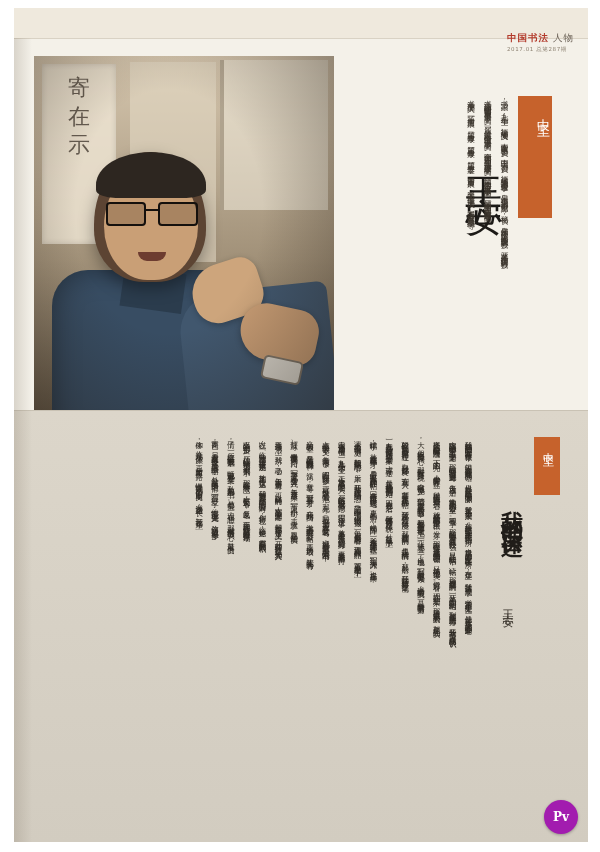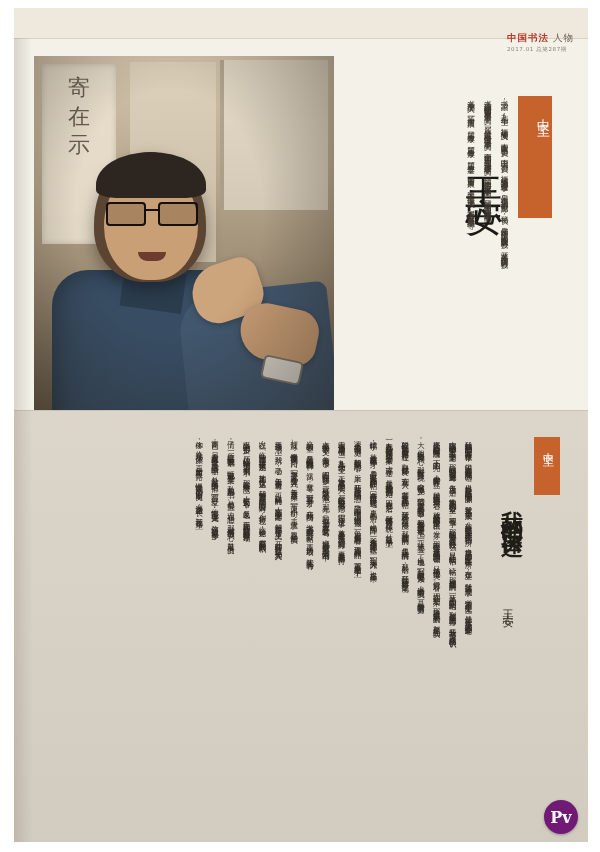--- a/index.html
+++ b/index.html
@@ -313,23 +313,23 @@
     position: absolute;
     right: 22px; bottom: 18px;
     display: flex;
     align-items: center;
     gap: 6px;
     z-index: 50;
   }
   .wm-logo {
     width: 34px; height: 34px;
     border-radius: 50%;
-    background: #701a75;
+    background: #a21caf;
     color: #fff;
-    font-size: 16px;
+    font-size: 12px;
     font-weight: bold;
     display: flex; align-items: center; justify-content: center;
     font-family: "DejaVu Serif","Liberation Serif",serif;
     box-shadow: 0 1px 3px rgba(0,0,0,0.3);
   }
   .wm-text {
     line-height: 1.15;
   }
   .wm-cn {
     font-size: 16px;

